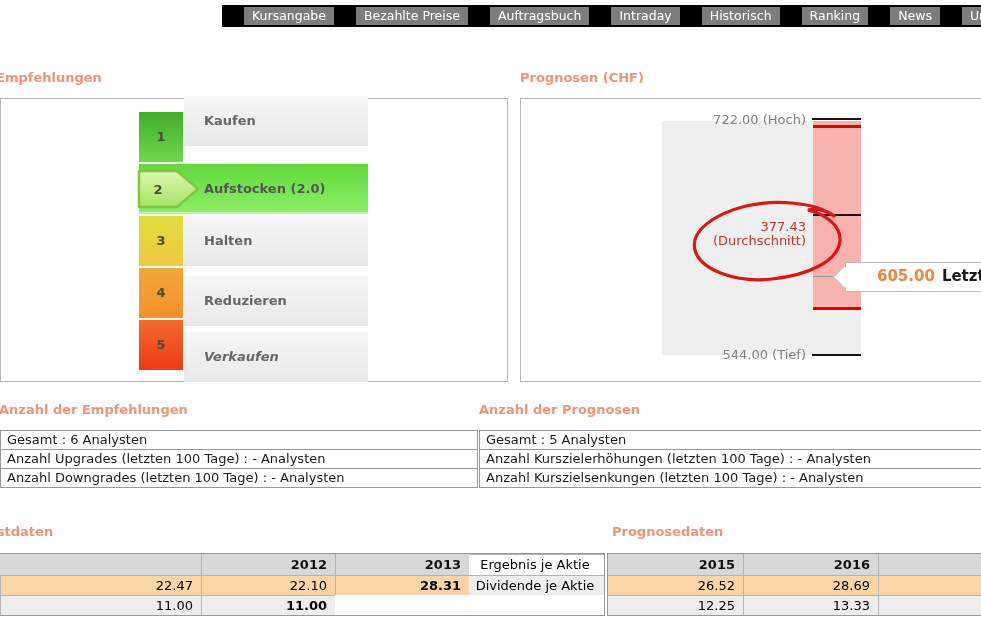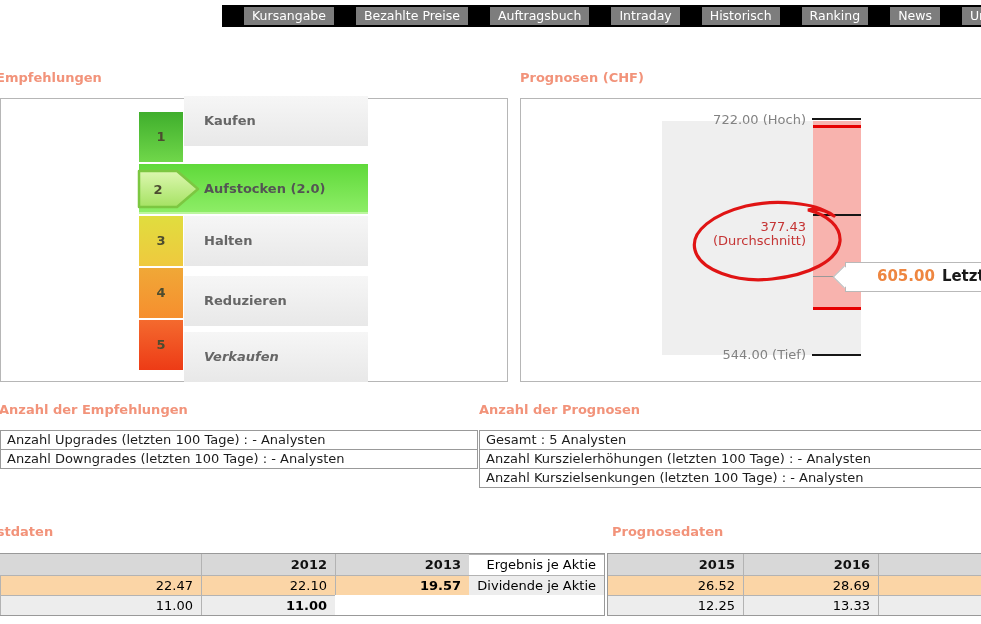--- a/index.html
+++ b/index.html
@@ -65,21 +65,21 @@
 
   
   .data-table{position:absolute;top:553px;border:1px solid #999;background:#fff;display:grid;}
   #bt-left{left:-1px;grid-template-columns:201px 134px 134px 135px;}
   #bt-right{left:607px;grid-template-columns:135px 135px 134px;}
   .c{font-size:13px;line-height:20px;height:20px;box-sizing:border-box;white-space:nowrap;
      overflow:hidden;border-left:1px solid #b3b3b3;border-top:1px solid #b3b3b3;
      text-align:right;padding-right:8px;}
   .c.first-col{border-left:none;}
   .c.head{height:21px;line-height:21px;background:#d8d8d8;font-weight:bold;color:#111;}
-  .c.rowlab{text-align:right;padding-left:5px;}
+  .c.rowlab{text-align:center;padding-left:5px;}
   .c.peach{background:#fbd5a6;}
   .c.grayrow{background:#ededed;}
   .c.bold{font-weight:bold;}
 </style>
 </head>
 <body>
 
 <div id="canvas">
 
   <div class="nav">
@@ -145,41 +145,42 @@
   <div class="callout-box">
     <span class="val">605.00</span><span class="lab">Letzt</span>
   </div>
 
   <svg class="annot" width="186" height="92" viewBox="0 0 186 92">
     <path d="M152 16 C 138 5, 98 1, 68 8 C 36 16, 12 33, 17 52 C 22 72, 58 85, 94 81 C 131 77, 160 63, 162 43 C 163 29, 150 17, 130 12 C 138 10, 148 12, 156 18" fill="none" stroke="#e01414" stroke-width="3.2" stroke-linecap="round"></path>
   </svg>
 
   <div class="sec-title" style="left:-1px;top:402px;">Anzahl der Empfehlungen</div>
   <div class="mid-table" id="mid-left">
+    <div class="mid-row">Gesamt : 6 Analysten</div>
     <div class="mid-row">Anzahl Upgrades (letzten 100 Tage) : - Analysten</div>
     <div class="mid-row">Anzahl Downgrades (letzten 100 Tage) : - Analysten</div>
   </div>
 
   <div class="sec-title" style="left:479px;top:402px;">Anzahl der Prognosen</div>
   <div class="mid-table" id="mid-right">
     <div class="mid-row">Gesamt : 5 Analysten</div>
     <div class="mid-row">Anzahl Kurszielerhöhungen (letzten 100 Tage) : - Analysten</div>
     <div class="mid-row">Anzahl Kurszielsenkungen (letzten 100 Tage) : - Analysten</div>
   </div>
 
   <div class="sec-title" style="left:-8px;top:524px;">Istdaten</div>
   <div class="data-table" id="bt-left">
     <div class="c head first-col rowlab" style="border-top:none;"></div>
     <div class="c head" style="border-top:none;">2012</div>
     <div class="c head" style="border-top:none;">2013</div>
 
     <div class="c first-col rowlab">Ergebnis je Aktie</div>
     <div class="c peach">22.47</div>
     <div class="c peach">22.10</div>
-    <div class="c peach bold">19.57</div>
+    <div class="c peach bold">28.31</div>
 
     <div class="c first-col rowlab grayrow">Dividende je Aktie</div>
     <div class="c grayrow">11.00</div>
     <div class="c grayrow bold">11.00</div>
   </div>
 
   <div class="sec-title" style="left:612px;top:524px;">Prognosedaten</div>
   <div class="data-table" id="bt-right">
     <div class="c head first-col" style="border-top:none;">2015</div>
     <div class="c head" style="border-top:none;">2016</div>

